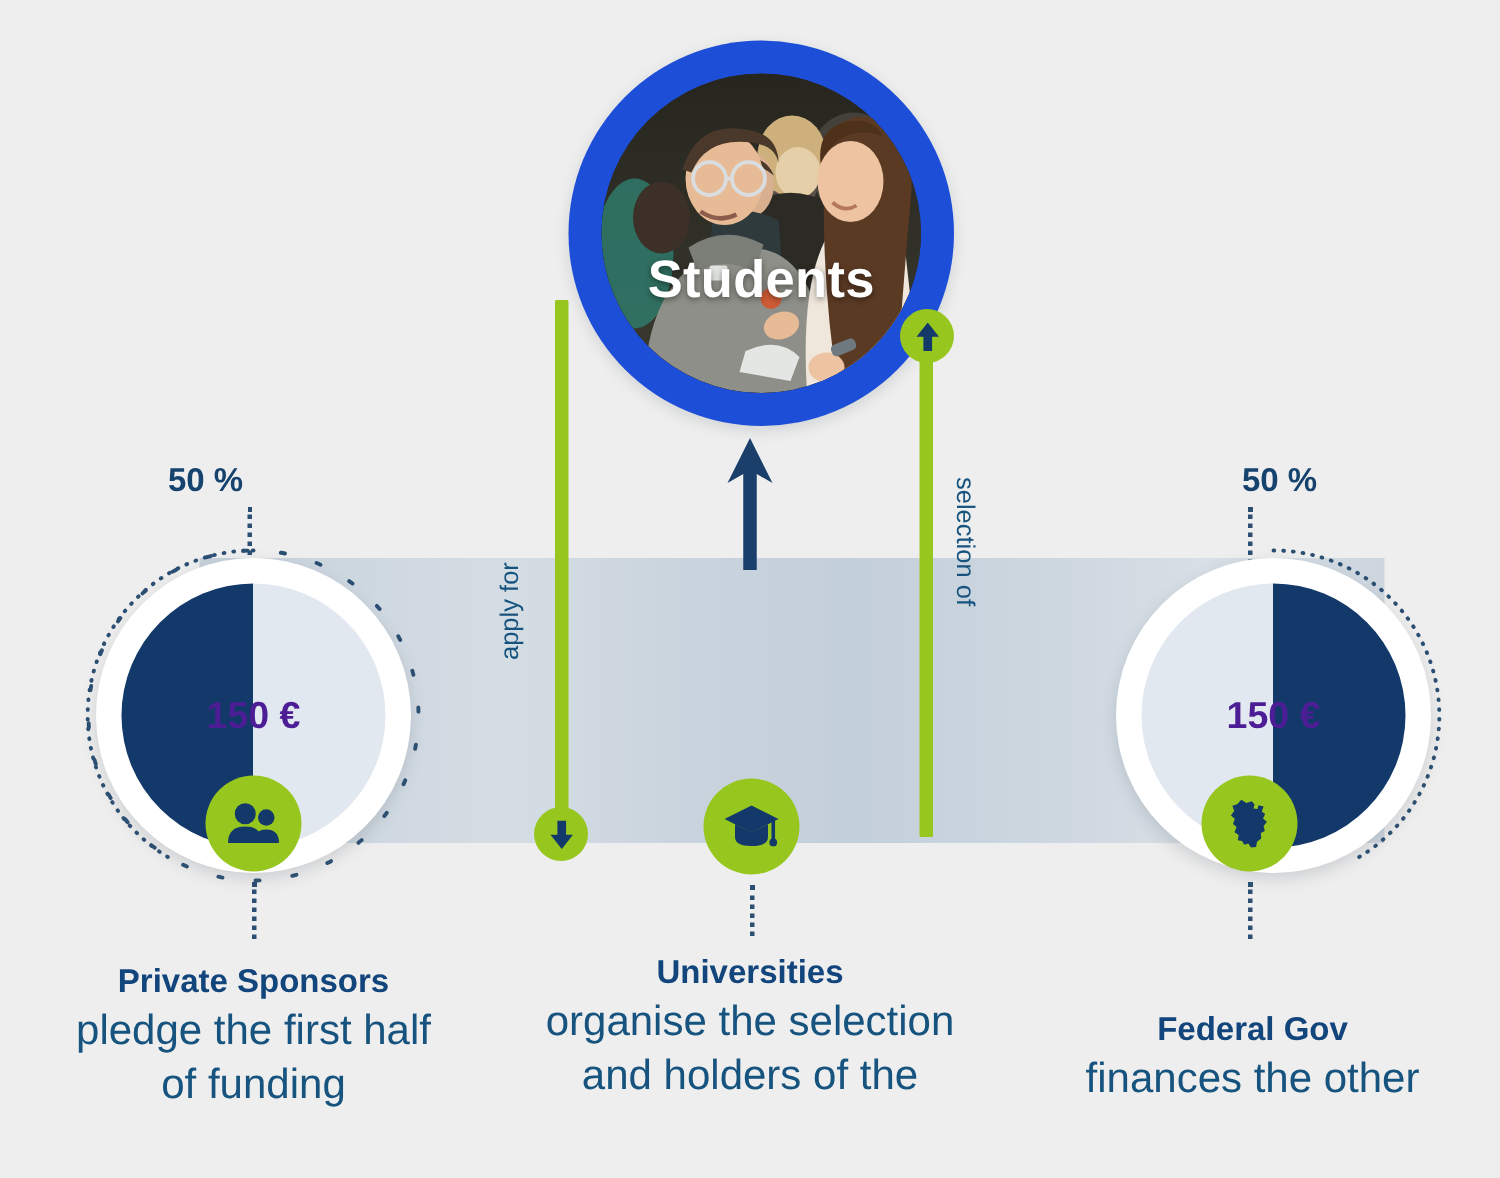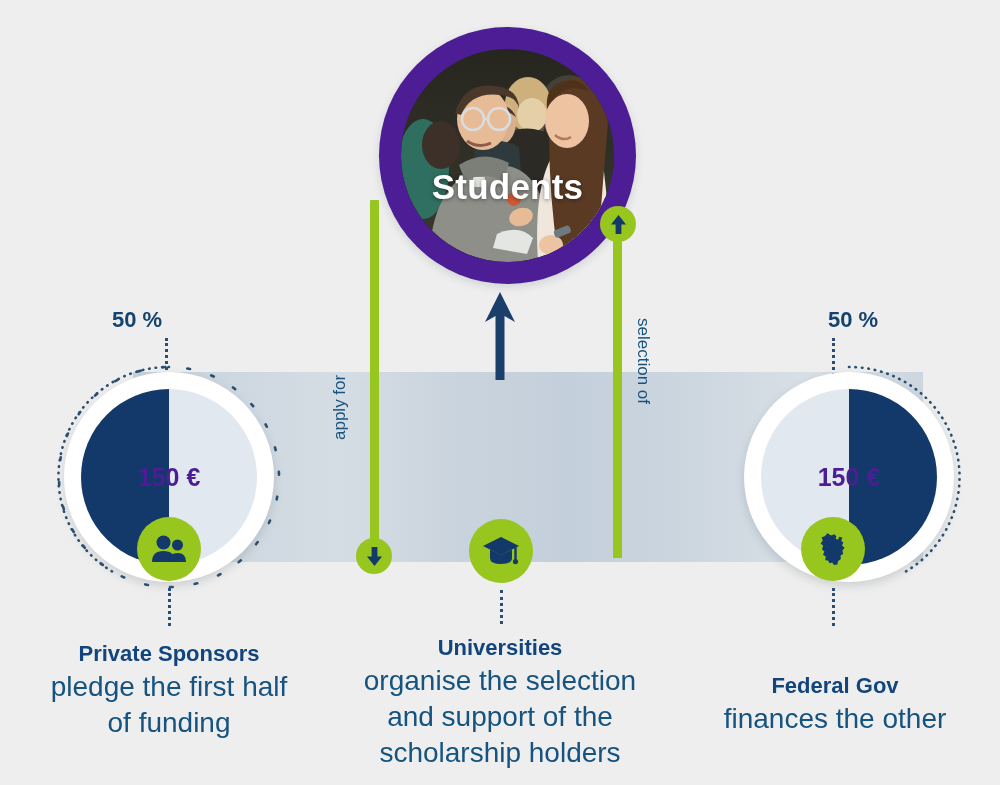--- a/index.html
+++ b/index.html
@@ -15,21 +15,21 @@
   .band{
     position:absolute;left:133px;top:372px;width:790px;height:190px;
     background:linear-gradient(90deg,
         #c6d0da 0%, #ccd6df 10%, #d5dde4 26%, #c9d3dd 42%,
         #c3cfdb 55%, #ccd6df 70%, #d8dfe6 85%, #cdd6de 100%);
   }
 
   
   .students-wrap{
     position:absolute;left:379px;top:27px;width:257px;height:257px;
-    border-radius:50%;background:#4c1d95;
+    border-radius:50%;background:#1d4ed8;
     box-shadow:0 3px 9px rgba(90,100,110,.20);
   }
   .students-photo{
     position:absolute;left:22px;top:22px;width:213px;height:213px;
     border-radius:50%;overflow:hidden;
     background:#2b2b28;
   }
   .students-photo svg{display:block;width:213px;height:213px;}
   .students-label{
     position:absolute;left:0;top:140px;width:257px;text-align:center;
@@ -216,22 +216,21 @@
       <path d="M33.5 11.2 L33.5 24" stroke="#12396A" stroke-width="2.4" fill="none"></path>
       <circle cx="33.5" cy="25.6" r="2.6" fill="#12396A"></circle>
     </svg>
   </div>
 
   <div class="vdots" style="left:500px;top:590px;height:34px;"></div>
 
   <div class="caption" style="left:355px;top:634px;width:290px;">
     <div class="title">Universities</div>
     <div class="body">organise the selection</div>
-    <div class="body">and support of the</div>
-    <div class="body">scholarship holders</div>
+    <div class="body">and holders of the</div>
   </div>
 
   <div class="pct" style="left:828px;top:307px;">50 %</div>
   <div class="vdots" style="left:832px;top:338px;height:38px;"></div>
 
   <div class="node small" style="left:744px;top:372px;">
     <svg class="dots" width="228" height="228" viewBox="0 0 228 228" aria-hidden="true">
       <path d="M114 4 A110 110 0 0 1 170 209" fill="none" stroke="#2b4f73" stroke-width="2.6" stroke-linecap="round" stroke-dasharray="0.5 6"></path>
     </svg>
     <div class="ring"></div>

